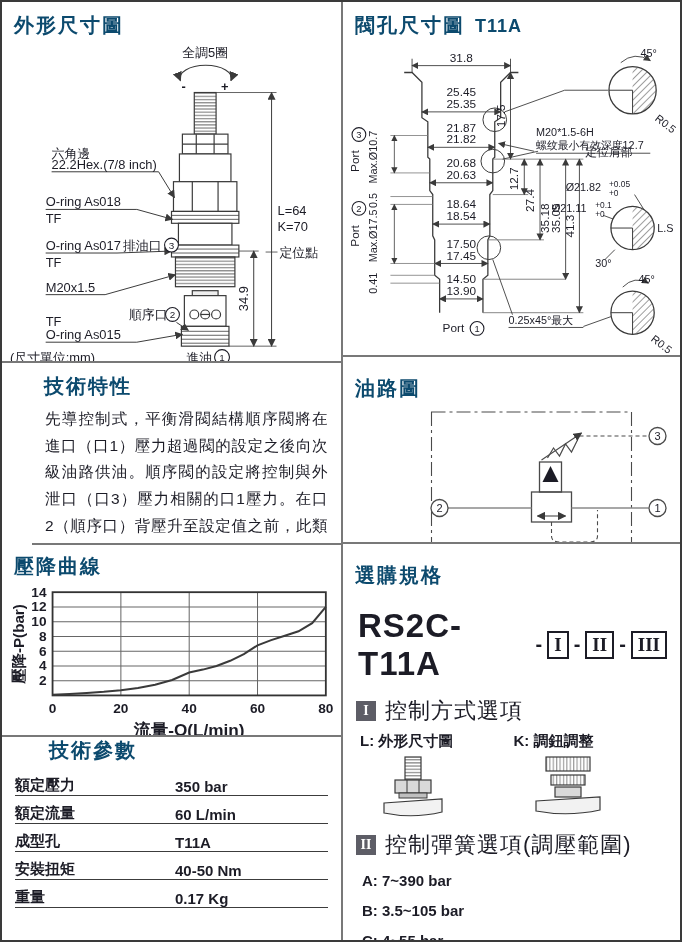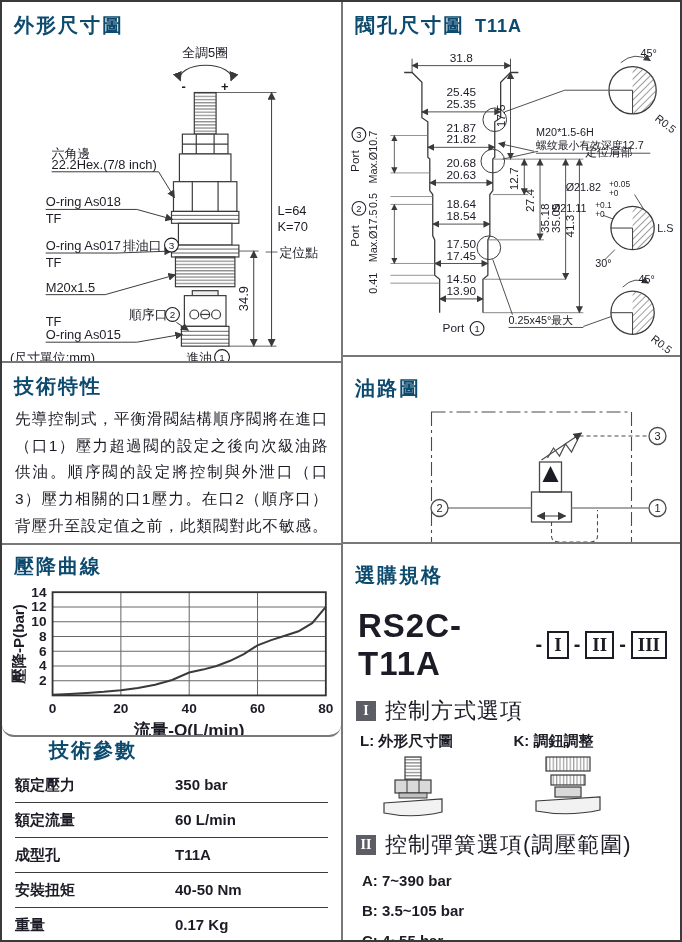--- a/index.html
+++ b/index.html
@@ -9,21 +9,21 @@
   .col-right{width:338px;border-left:2px solid #787878;gap:8px;}
   .sec{box-sizing:border-box;overflow:hidden;position:relative;}
   .sec-b{border-bottom:2px solid #787878;}
   .sec-title{font-size:20px;font-weight:bold;letter-spacing:2px;color:#0c4a6e;padding:10px 12px 2px 12px;}
   .sec-title .code{letter-spacing:1px;margin-left:10px;font-size:18px;}
   svg{display:block;}
   svg text{font-family:"Liberation Sans","DejaVu Sans",sans-serif;fill:#1c1c26;}
   .feat-text{font-size:15.5px;line-height:1.72;text-align:justify;padding:4px 13px 0 13px;letter-spacing:0.5px;}
   
   .param-rows{margin:2px 13px 0 13px;}
-  .param-row{display:flex;align-items:flex-start;padding:8px 0 7px 0;border-bottom:1.7px solid #3c3c3c;font-size:15px;font-weight:bold;}
+  .param-row{display:flex;align-items:flex-end;padding:8px 0 0 0;border-bottom:1.7px solid #3c3c3c;font-size:15px;font-weight:bold;}
   .param-label{flex:0 0 160px;}
   
   .order-body{padding:2px 13px;}
   .model-line{display:flex;align-items:center;gap:5px;margin:14px 0 10px 2px;}
   .model-prefix{font-size:33px;font-weight:bold;letter-spacing:1px;}
   .model-dash{font-size:20px;font-weight:bold;}
   .model-box{border:2.5px solid #1c1c26;font-family:"Liberation Serif","DejaVu Serif",serif;font-weight:bold;font-size:19px;padding:0 5px;line-height:24px;}
   .opt-head{display:flex;align-items:center;gap:9px;margin:13px 0 6px 0;}
   .badge{width:20px;height:20px;background:#5d5d66;color:#ffffff;font-family:"Liberation Serif","DejaVu Serif",serif;font-weight:bold;font-size:14px;display:flex;align-items:center;justify-content:center;}
   .opt-title{font-size:22px;font-weight:normal;letter-spacing:1px;}
@@ -150,26 +150,26 @@
           <text x="222" y="323" font-size="10" text-anchor="middle">1</text>
           <text x="278" y="176">L=64</text>
           <text x="278" y="192">K=70</text>
           <text x="280" y="218">定位點</text>
           <text transform="rotate(-90 248 260)" x="248" y="260" text-anchor="middle">34.9</text>
           <text x="8" y="324" class="unit-note">(尺寸單位:mm)</text>
         </g>
       </svg>
     </div>
 
-    <div class="sec sec-b" style="height:182px;">
+    <div class="sec sec-b" style="height:182px;margin-left:30px;">
       <div class="sec-title">技術特性</div>
       <div class="feat-text">先導控制式，平衡滑閥結構順序閥將在進口（口1）壓力超過閥的設定之後向次級油路供油。順序閥的設定將控制與外泄口（口3）壓力相關的口1壓力。在口2（順序口）背壓升至設定值之前，此類閥對此不敏感。如果回路中有壓力存在，它們可以用來代替2口溢流閥完成對壓力的調節。</div>
     </div>
 
-    <div class="sec sec-b" style="height:192px;border-radius:12px;">
+    <div class="sec sec-b" style="height:192px;">
       <div class="sec-title" style="padding-top:8px;">壓降曲線</div>
       <svg id="pd-chart" viewBox="0 0 330 155" width="334" height="157" style="margin-left:4px">
           <text x="46" y="129" text-anchor="middle" font-size="13.5" font-weight="bold" fill="#1c1c26">0</text>
           <line x1="113.5" y1="10" x2="113.5" y2="112" stroke="#666" stroke-width="1"></line>
           <text x="113.5" y="129" text-anchor="middle" font-size="13.5" font-weight="bold" fill="#1c1c26">20</text>
           <line x1="181" y1="10" x2="181" y2="112" stroke="#666" stroke-width="1"></line>
           <text x="181" y="129" text-anchor="middle" font-size="13.5" font-weight="bold" fill="#1c1c26">40</text>
           <line x1="248.5" y1="10" x2="248.5" y2="112" stroke="#666" stroke-width="1"></line>
           <text x="248.5" y="129" text-anchor="middle" font-size="13.5" font-weight="bold" fill="#1c1c26">60</text>
           <text x="316" y="129" text-anchor="middle" font-size="13.5" font-weight="bold" fill="#1c1c26">80</text>

